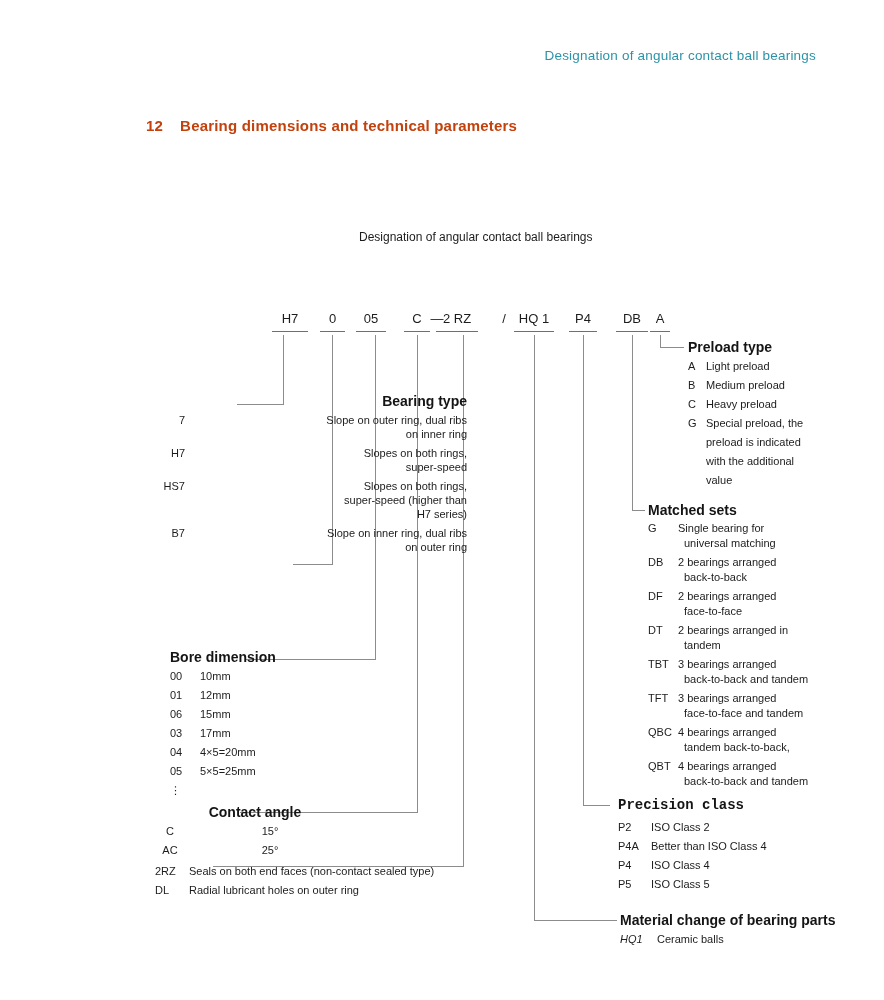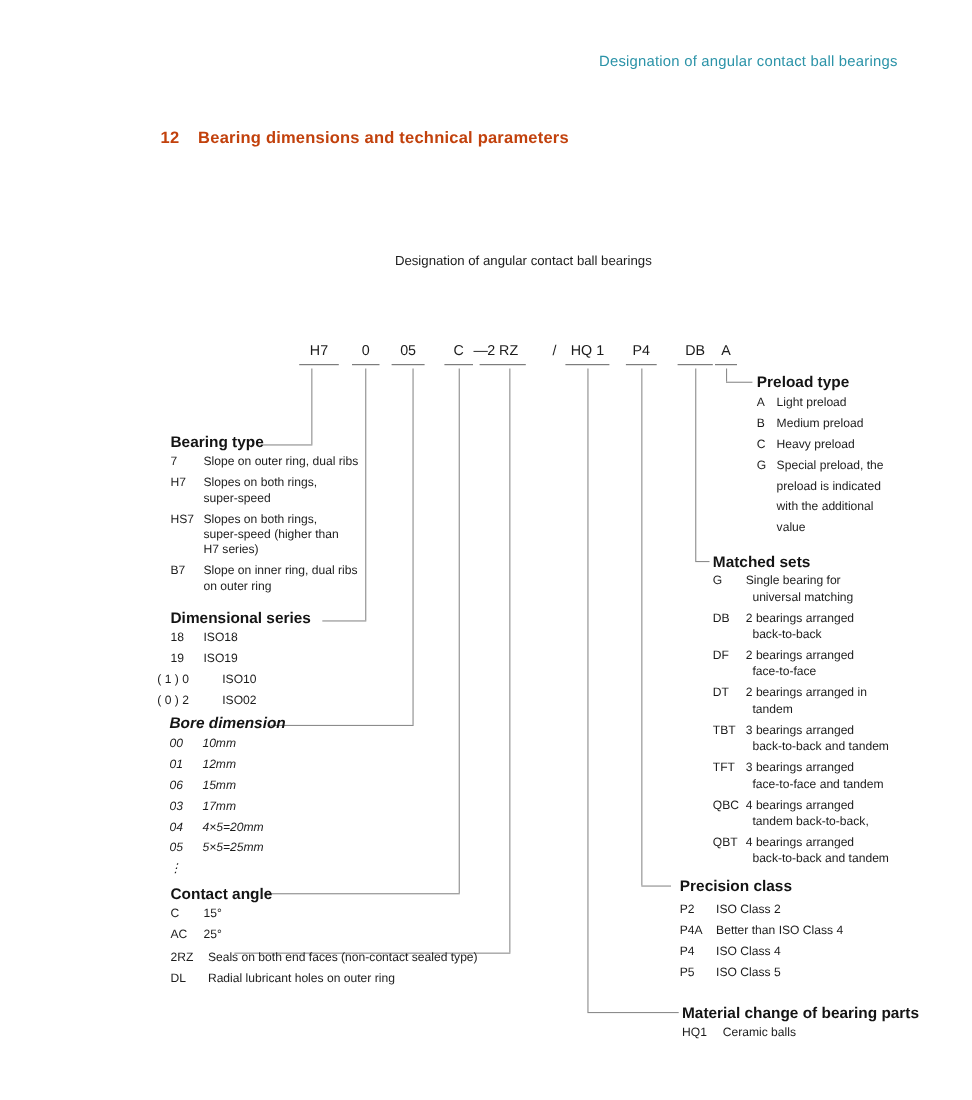--- a/index.html
+++ b/index.html
@@ -18,40 +18,40 @@
   .hline{height:1px;}
   
   .sec{position:absolute;font-size:11px;line-height:14px;color:#1c1c1c;}
   .sec .title{font-weight:bold;font-size:14px;line-height:14px;color:#141414;}
   .row{display:flex;margin-top:5px;}
   .row.cont{margin-top:0;}
   .row .c{flex:0 0 30px;}
   .row .t{flex:1;}
   .row.outdent{margin-left:-12px;}
   .row.outdent .c{flex:0 0 59px;}
-  #sec-bearing-type{left:155px;top:394px;width:312px;}
+  #sec-bearing-type{left:155px;top:394px;width:312px;text-align:right;}
   #sec-bearing-type .title{margin-bottom:4px;}
   #sec-dimensional-series{left:155px;top:554px;width:210px;}
-  #sec-bore-dimension{left:154px;top:650px;width:220px;font-style:italic;}
-  #sec-contact-angle{left:155px;top:805px;width:200px;}
+  #sec-bore-dimension{left:170px;top:650px;width:220px;}
+  #sec-contact-angle{left:155px;top:805px;width:200px;text-align:center;}
   #sec-structure{left:155px;top:859px;width:345px;}
   #sec-structure .c{flex:0 0 34px;}
   #sec-preload{left:688px;top:340px;width:178px;line-height:14.5px;}
   #sec-preload .title{margin-bottom:4px;}
   #sec-preload .row{margin-top:4.5px;}
   #sec-preload .c{flex:0 0 18px;}
   #sec-matched-sets{left:648px;top:503px;width:208px;line-height:15px;}
   #sec-matched-sets .row{margin-top:4px;}
   #sec-matched-sets .row.cont{margin-top:0;}
   #sec-matched-sets .row.cont .t{padding-left:6px;}
   #sec-precision{left:618px;top:798px;width:235px;}
-  #sec-precision .title{margin-bottom:8px;}
+  #sec-precision .title{margin-bottom:8px;font-family:Liberation Mono, monospace;}
   #sec-precision .c{flex:0 0 33px;}
   #sec-material{left:620px;top:913px;width:255px;}
-  #sec-material .c{flex:0 0 37px;}
+  #sec-material .c{flex:0 0 37px;font-style:italic;}
 </style>
 </head>
 <body>
 
 <div class="page">
 
   <div class="right-title">Designation of angular contact ball bearings</div>
 
   <div class="chapter">
     <span class="num">12</span><span>Bearing dimensions and technical parameters</span>
@@ -92,20 +92,24 @@
   <div class="hline" style="left:660px;top:347px;width:24px;"></div>
 
   <div class="sec" id="sec-bearing-type">
     <div class="title">Bearing type</div>
     <div>
 
     <div class="row">
           <span class="c">7</span>
           <span class="t">Slope on outer ring, dual ribs</span>
         </div>
+        <div class="row cont">
+          <span class="c"></span>
+          <span class="t">on inner ring</span>
+        </div>
         <div class="row">
           <span class="c">H7</span>
           <span class="t">Slopes on both rings,</span>
         </div>
         <div class="row cont">
           <span class="c"></span>
           <span class="t">super-speed</span>
         </div>
         <div class="row">
           <span class="c">HS7</span>
@@ -123,42 +127,20 @@
           <span class="c">B7</span>
           <span class="t">Slope on inner ring, dual ribs</span>
         </div>
         <div class="row cont">
           <span class="c"></span>
           <span class="t">on outer ring</span>
         </div>
       </div>
   </div>
 
-  <div class="sec" id="sec-dimensional-series">
-    <div class="title">Dimensional series</div>
-    <div>
-
-    <div class="row">
-          <span class="c">18</span>
-          <span class="t">ISO18</span>
-        </div>
-        <div class="row">
-          <span class="c">19</span>
-          <span class="t">ISO19</span>
-        </div>
-        <div class="row outdent">
-          <span class="c">( 1 ) 0</span>
-          <span class="t">ISO10</span>
-        </div>
-        <div class="row outdent">
-          <span class="c">( 0 ) 2</span>
-          <span class="t">ISO02</span>
-        </div>
-      </div>
-  </div>
 
   <div class="sec" id="sec-bore-dimension">
     <div class="title">Bore dimension</div>
     <div>
 
     <div class="row">
           <span class="c">00</span>
           <span class="t">10mm</span>
         </div>
         <div class="row">

